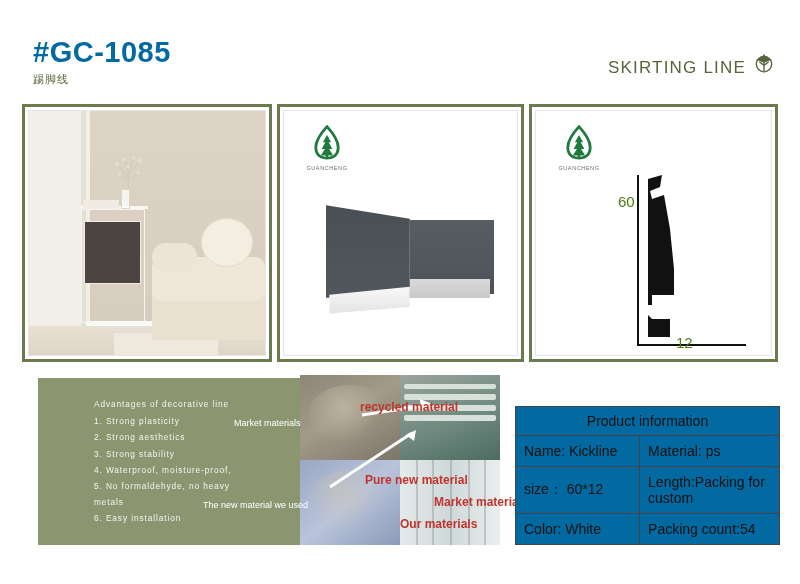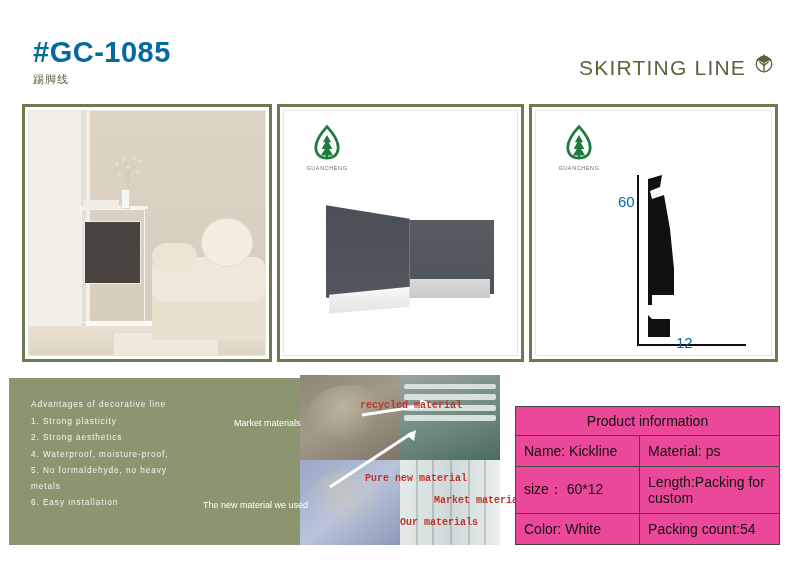--- a/index.html
+++ b/index.html
@@ -16,21 +16,21 @@
   .title-block { position:absolute; left:33px; top:38px; }
   .title {
     font-size: 29px; font-weight: bold; color:#0369a1;
     letter-spacing: 0.5px; line-height: 1.0;
   }
   .subtitle {
     font-size: 11px; color:#56663a; margin-top:5px; letter-spacing:1px;
   }
   .brandline { position:absolute; right:24px; top:56px; display:flex; align-items:center; gap:6px; }
   .brandline-text {
-    font-size: 21px; color:#56663a; letter-spacing:1.2px;
+    font-size: 17px; color:#56663a; letter-spacing:1.2px;
   }
   .brand-mark { width:24px; height:24px; position:relative; top:-6px; }
 
   
   .panels { position:absolute; left:0; top:104px; width:800px; height:258px; }
   .panel {
     position:absolute; top:0; height:258px;
     border:3px solid #6b7a4f; background:#fff;
     overflow:hidden;
   }
@@ -79,29 +79,30 @@
     background:linear-gradient(180deg,#585d63,#4e5359); }
   .skirt-a { position:absolute; left:2%; bottom:0; width:48%; height:26%;
     background:linear-gradient(180deg,#fbfbfb,#e3e3e3); clip-path: polygon(0 36%, 100% 8%, 100% 78%, 0 100%); }
   .skirt-b { position:absolute; left:50%; bottom:14%; width:48%; height:17%;
     background:linear-gradient(180deg,#d9d9d9,#c9c9c9); }
 
   
   .dim-area { position:absolute; left:0; top:0; width:100%; height:100%; }
   .dim-svg { position:absolute; left:50px; top:58px; }
   .dim-label {
-    position:absolute; font-size:15px; color:#0369a1; font-family:"Liberation Sans", sans-serif;
+    position:absolute; font-size:15px; color:#4d7c0f; font-family:"Liberation Sans", sans-serif;
   }
   .dim-h { left:82px; top:82px; }
   .dim-w { left:140px; top:223px; }
 
   
   .advantages {
-    position:absolute; left:9px; top:378px; width:310px; height:167px;
+    position:absolute; left:38px; top:378px; width:310px; height:167px;
     background:#8b9670;
+    padding-left:34px;
   }
   .adv-list { padding:18px 0 0 22px; }
   .adv-line {
     color:#f4f4ef; font-size:8.3px; letter-spacing:0.9px; line-height:16.2px;
     white-space:nowrap;
   }
   .adv-title { margin-bottom:1px; }
 
   .collage {
     position:absolute; left:300px; top:375px; width:200px; height:170px;
@@ -116,35 +117,35 @@
     content:""; position:absolute; left:8%; top:12%; width:84%; height:70%;
     border-radius:50%; opacity:.55;
     background:radial-gradient(circle at 40% 35%, #cfc6b3 0%, transparent 60%);
   }
   .slats { position:absolute; left:4%; top:8%; width:92%; height:52%; }
   .slat { position:absolute; left:0; width:100%; height:13%; background:#d8e0dc; border-radius:2px; }
   .panel-ribs { position:absolute; left:0; top:0; width:100%; height:100%; }
   .rib { position:absolute; top:0; width:2px; height:100%; background:rgba(120,135,135,.35); }
 
   .clabel { position:absolute; font-size:8.6px; white-space:nowrap; }
-  .clabel-red { color:#c0342b; font-weight:bold; font-size:10px;font-family:Liberation Mono, monospace; }
+  .clabel-red { color:#c0342b; font-weight:bold; font-size:12px; }
 
   .lbl-market-top   { left:234px; top:418px; font-size:9px; color:#ffffff; position:absolute; }
   .lbl-newmat       { left:203px; top:500px; font-size:9px; color:#ffffff; position:absolute; }
   .lbl-recycled     { left:360px; top:400px; position:absolute; }
   .lbl-purenew      { left:365px; top:473px; position:absolute; }
   .lbl-ourmat       { left:400px; top:517px; position:absolute; }
   .lbl-marketmat2   { left:434px; top:495px; position:absolute; }
 
   .arrow-svg { position:absolute; left:300px; top:375px; pointer-events:none; }
 
   
   .info-table {
     position:absolute; left:515px; top:406px; width:265px;
-    border-collapse:collapse; background:#ec4899;
+    border-collapse:collapse; background:#0369a1;
   }
   .info-table td {
     border:1px solid #444; padding:7px 8px;
     font-size:14px; color:#111; height:26px; vertical-align:middle;
   }
   .info-table .th {
     text-align:center; font-size:14px; padding:6px 4px; height:28px;
   }
   .cell-key { width:47%; }
 </style>
@@ -260,20 +261,21 @@
         </div>
       </div>
     </div>
   </div>
 
   <div class="advantages">
     <div class="adv-list">
       <div class="adv-line adv-title">Advantages of decorative line</div>
       <div class="adv-line">1. Strong plasticity</div>
       <div class="adv-line">2. Strong aesthetics</div>
+      <div class="adv-line">3. Strong stability</div>
       <div class="adv-line">4. Waterproof, moisture-proof,</div>
       <div class="adv-line">5. No formaldehyde, no heavy</div>
       <div class="adv-line">metals</div>
       <div class="adv-line">6. Easy installation</div>
     </div>
   </div>
 
   <div class="collage">
     <div class="cq cq1"></div>
     <div class="cq cq2">

